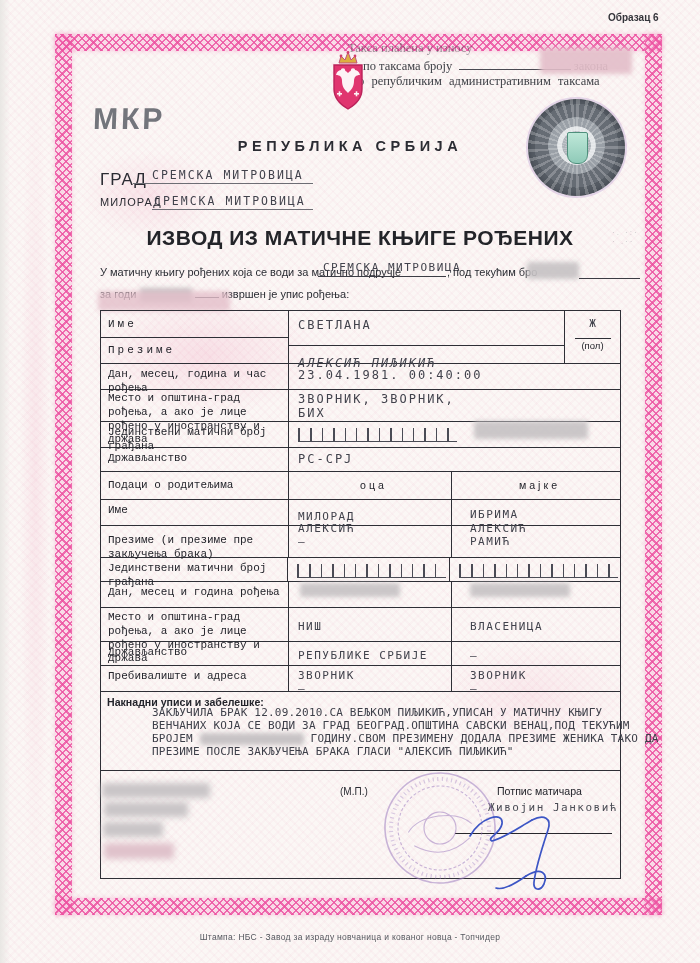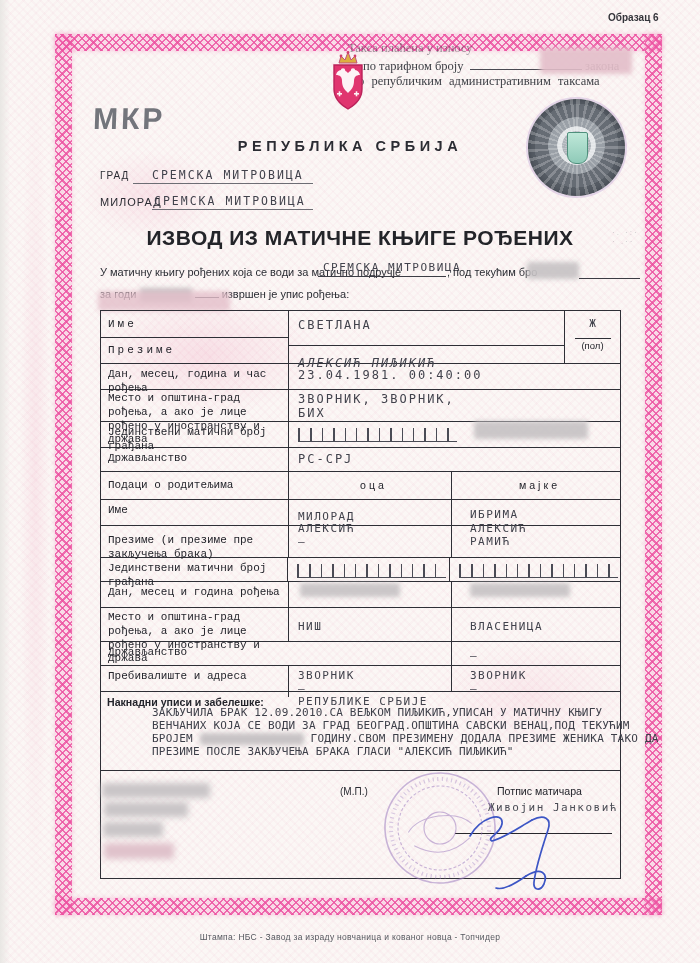--- a/index.html
+++ b/index.html
@@ -73,21 +73,21 @@
 
 <div class="lace h" style="left:55px;top:34px;width:607px;"></div>
 <div class="lace h" style="left:55px;top:898px;width:607px;"></div>
 <div class="lace v" style="left:55px;top:34px;height:881px;"></div>
 <div class="lace v" style="left:645px;top:34px;height:881px;"></div>
 
 <div class="abs" style="left:608px;top:12px;font-size:10px;font-weight:bold;color:#34353b;">Образац 6</div>
 
 <div class="abs serif" style="left:348px;top:41px;font-size:12.5px;opacity:.5;white-space:nowrap;">Такса плаћена у износу</div>
 <div class="abs serif" style="left:363px;top:57px;font-size:12.5px;white-space:nowrap;">
-  <span>по тарифном броју</span>
+  <span>по таксама броју</span>
   <span class="iredact" style="width:0;"></span>
   <span style="display:inline-block;width:112px;border-bottom:1px solid #4a4a52;height:12px;"></span>
   <span>закона</span>
 </div>
 <div class="abs serif" style="left:358px;top:74px;font-size:12.5px;word-spacing:4px;white-space:nowrap;">о републичким административним таксама</div>
 <div class="redact pink" style="left:540px;top:48px;width:92px;height:26px;"></div>
 
 <svg class="abs" style="left:327px;top:49px;" width="42" height="64" viewBox="0 0 42 64">
   <path d="M12,14 l2,-7 l4,4 l3,-8 l3,8 l4,-4 l2,7 z" fill="#dcae40" stroke="#c2517a" stroke-width="1"></path>
   <circle cx="14" cy="7" r="1.4" fill="#d23d6e"></circle>
@@ -104,21 +104,21 @@
 </svg>
 
 <div class="stamp-mkr">МКР</div>
 
 <div class="holo">
       <div class="shield"></div>
     </div>
 
 <div class="abs" style="left:100px;top:138px;width:500px;text-align:center;font-size:14.5px;font-weight:bold;letter-spacing:4.5px;color:#2b2c33;">РЕПУБЛИКА СРБИЈА</div>
 
-<div class="abs" style="left:100px;top:170px;font-size:10px;letter-spacing:1px;color:#2b2c33;">ГРАД</div>
+<div class="abs" style="left:100px;top:170px;font-size:17px;letter-spacing:1px;color:#2b2c33;">ГРАД</div>
 <div class="blank" style="left:133px;top:169px;width:180px;height:14px;"></div>
 <div class="abs mono" style="left:152px;top:168px;font-size:11.5px;letter-spacing:2px;">СРЕМСКА МИТРОВИЦА</div>
 <div class="abs" style="left:100px;top:196px;font-size:11px;letter-spacing:1px;color:#2b2c33;">МИЛОРАД</div>
 <div class="blank" style="left:152px;top:195px;width:161px;height:14px;"></div>
 <div class="abs mono" style="left:154px;top:194px;font-size:11.5px;letter-spacing:2px;">СРЕМСКА МИТРОВИЦА</div>
 
 <div class="abs" style="left:100px;top:226px;width:520px;text-align:center;font-size:21px;font-weight:bold;letter-spacing:.5px;color:#232429;">ИЗВОД ИЗ МАТИЧНЕ КЊИГЕ РОЂЕНИХ</div>
 <div class="dotmark" style="left:612px;top:228px;">·. ·:·<br>· .··</div>
 
 <div class="abs" style="left:100px;top:266px;font-size:11px;color:#2a2c33;white-space:nowrap;">
@@ -221,21 +221,21 @@
   </div>
 
   <div class="trow" style="height:34px;">
     <div class="lc" style="padding-top:3px;">Место и општина-град рођења, а ако је лице рођено у иностранству и држава</div>
     <div class="fc mono pv" style="padding-top:12px;">НИШ</div>
     <div class="mc mono pv" style="padding-top:12px;padding-left:18px;">ВЛАСЕНИЦА</div>
   </div>
 
   <div class="trow" style="height:24px;">
     <div class="lc">Држављанство</div>
-    <div class="fc mono pv" style="padding-top:7px;margin-top:46px;">РЕПУБЛИКЕ СРБИЈЕ</div>
+    <div class="fc mono pv" style="padding-top:7px;">РЕПУБЛИКЕ СРБИЈЕ</div>
     <div class="mc mono pv" style="padding-top:7px;padding-left:18px;">–</div>
   </div>
 
   <div class="trow" style="height:26px;">
     <div class="lc">Пребивалиште и адреса</div>
     <div class="fc" style="padding-top:3px;">
       <div class="mono pv">ЗВОРНИК</div>
       <div class="mono pv">–</div>
     </div>
     <div class="mc" style="padding-top:3px;padding-left:18px;">

